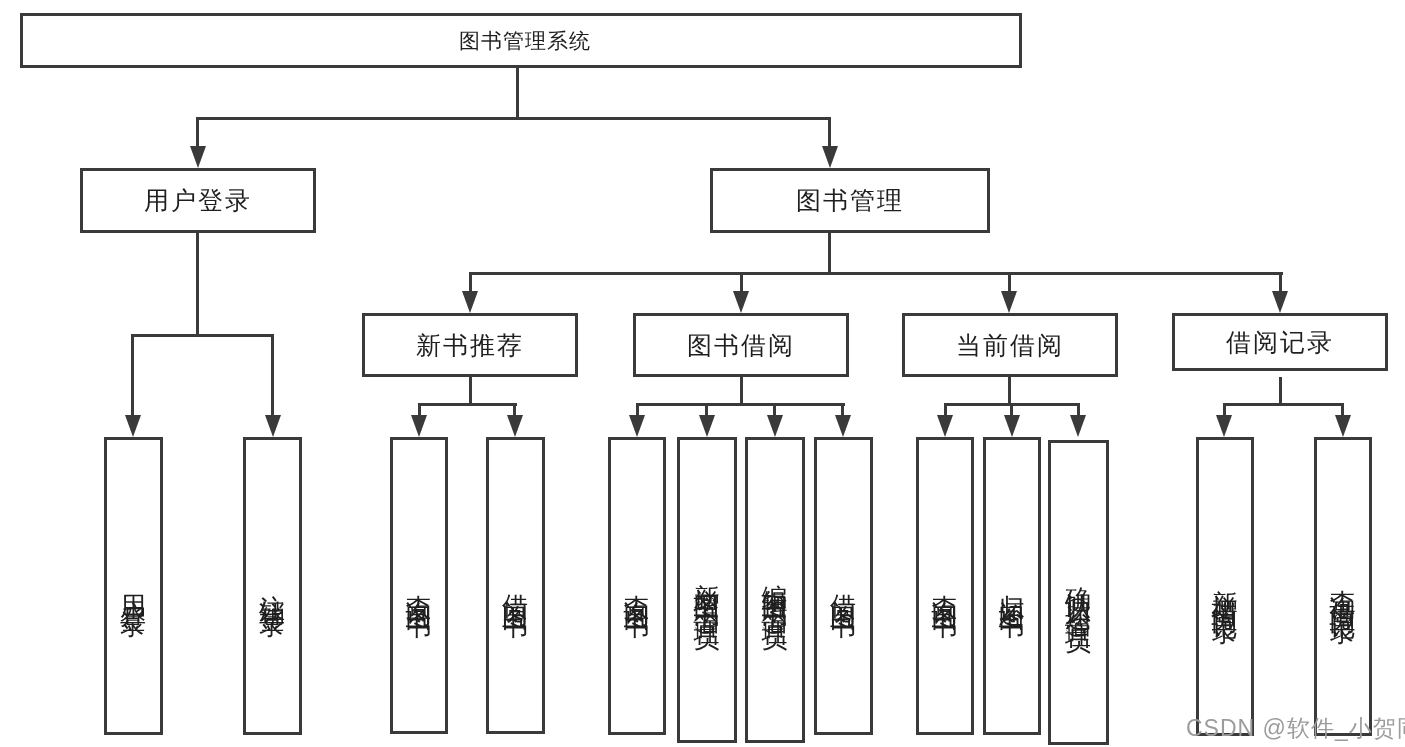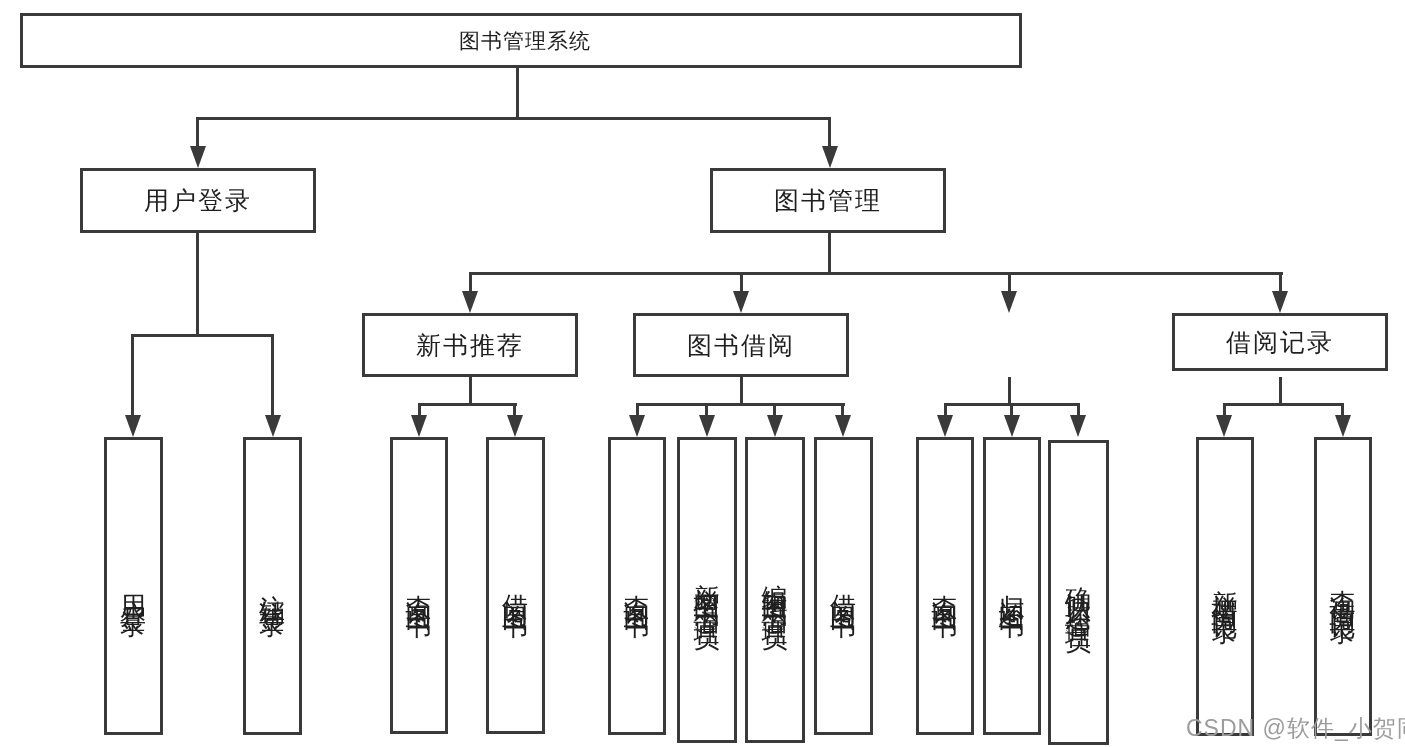--- a/index.html
+++ b/index.html
@@ -41,21 +41,21 @@
   <div class="line" style="left:516px;top:68px;width:3px;height:51px;"></div>
   <div class="line" style="left:196px;top:117px;width:635px;height:3px;"></div>
   <div class="line" style="left:196px;top:119px;width:3px;height:28px;"></div>
   <div class="arrow" style="left:190px;top:146px;"></div>
   <div class="line" style="left:828px;top:119px;width:3px;height:28px;"></div>
   <div class="arrow" style="left:822px;top:146px;"></div>
 
   <div class="box h-box" style="left:80px;top:168px;width:236px;height:65px;">
     <span>用户登录</span>
   </div>
-  <div class="box h-box" style="left:710px;top:168px;width:236px;height:65px;text-align:right;">
+  <div class="box h-box" style="left:710px;top:168px;width:280px;height:65px;text-align:right;">
     <span>图书管理</span>
   </div>
 
   <div class="line" style="left:196px;top:233px;width:3px;height:103px;"></div>
   <div class="line" style="left:131px;top:334px;width:143px;height:3px;"></div>
   <div class="line" style="left:131px;top:336px;width:3px;height:79px;"></div>
   <div class="arrow" style="left:125px;top:415px;"></div>
   <div class="line" style="left:271px;top:336px;width:3px;height:79px;"></div>
   <div class="arrow" style="left:265px;top:415px;"></div>
 
@@ -68,20 +68,23 @@
   <div class="line" style="left:1008px;top:274px;width:3px;height:18px;"></div>
   <div class="arrow" style="left:1001px;top:291px;"></div>
   <div class="line" style="left:1279px;top:274px;width:3px;height:18px;"></div>
   <div class="arrow" style="left:1272px;top:291px;"></div>
 
   <div class="box h-box" style="left:362px;top:313px;width:216px;height:64px;">
     <span>新书推荐</span>
   </div>
   <div class="box h-box" style="left:633px;top:313px;width:216px;height:64px;">
     <span>图书借阅</span>
+  </div>
+  <div class="box h-box" style="left:902px;top:313px;width:216px;height:64px;">
+    <span>当前借阅</span>
   </div>
   <div class="box h-box" style="left:1172px;top:313px;width:216px;height:58px;">
     <span>借阅记录</span>
   </div>
 
   <div class="line" style="left:469px;top:377px;width:3px;height:28px;"></div>
   <div class="line" style="left:418px;top:403px;width:99px;height:3px;"></div>
   <div class="line" style="left:418px;top:405px;width:3px;height:11px;"></div>
   <div class="arrow" style="left:411px;top:415px;"></div>
   <div class="line" style="left:513px;top:405px;width:3px;height:11px;"></div>

